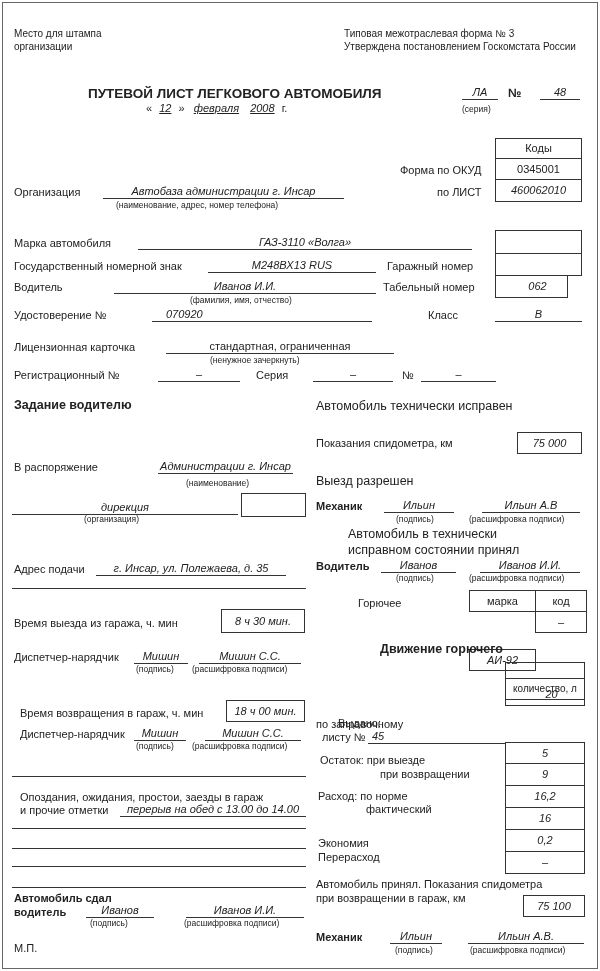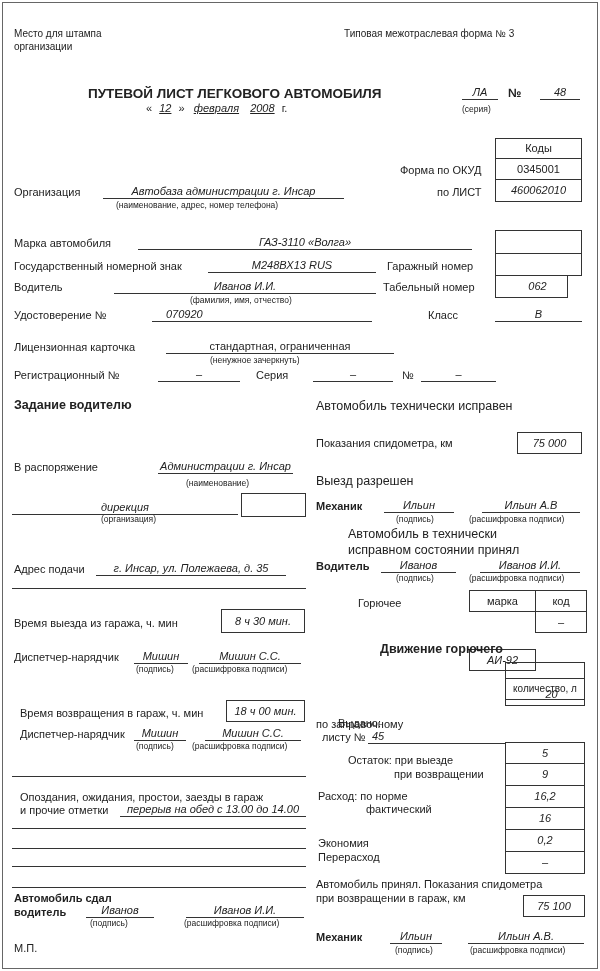--- a/index.html
+++ b/index.html
@@ -20,20 +20,21 @@
 <body>
 
 <div class="frame"></div>
 
 <div class="abs s" style="left:14px;top:27px;line-height:13px;">
   <div>Место для штампа</div>
   <div>организации</div>
 </div>
 <div class="abs s" style="left:344px;top:27px;line-height:13px;">
   <div>Типовая межотраслевая форма № 3</div>
+  <div>Утверждена постановлением Госкомстата России</div>
 </div>
 
 <div class="abs b" style="left:88px;top:86px;font-size:13.5px;">ПУТЕВОЙ ЛИСТ ЛЕГКОВОГО АВТОМОБИЛЯ</div>
 <div class="abs m" style="left:146px;top:102px;">
   <span>«</span>
   <span class="i" style="text-decoration:underline;padding:0 4px;">12</span>
   <span>»</span>
   <span class="i" style="text-decoration:underline;margin-left:6px;">февраля</span>
   <span class="i" style="text-decoration:underline;margin-left:8px;">2008</span>
   <span style="margin-left:4px;">г.</span>
@@ -84,21 +85,21 @@
 <div class="abs ul" style="left:313px;top:368px;width:80px;">–</div>
 <div class="abs m" style="left:402px;top:369px;">№</div>
 <div class="abs ul" style="left:421px;top:368px;width:75px;">–</div>
 
 <div class="abs b" style="left:14px;top:398px;font-size:12.5px;">Задание водителю</div>
 
 <div class="abs m" style="left:14px;top:461px;">В распоряжение</div>
 <div class="abs ul" style="left:158px;top:460px;width:135px;">Администрации г. Инсар</div>
 <div class="cap" style="left:186px;top:478px;">(наименование)</div>
 <div class="abs ul" style="left:12px;top:501px;width:226px;">дирекция</div>
-<div class="cap" style="left:101px;top:514px;">(организация)</div>
+<div class="cap" style="left:84px;top:514px;">(организация)</div>
 <div class="box" style="left:241px;top:493px;width:65px;height:24px;"></div>
 
 <div class="abs m" style="left:14px;top:563px;">Адрес подачи</div>
 <div class="abs ul" style="left:96px;top:562px;width:190px;">г. Инсар, ул. Полежаева, д. 35</div>
 <div class="hr" style="left:12px;top:588px;width:294px;"></div>
 
 <div class="abs m" style="left:14px;top:617px;">Время выезда из гаража, ч. мин</div>
 <div class="box i" style="left:221px;top:609px;width:84px;height:24px;line-height:22px;">8 ч 30 мин.</div>
 
 <div class="abs m" style="left:14px;top:651px;">Диспетчер-нарядчик</div>
@@ -169,22 +170,22 @@
 <div class="cell i" style="left:505px;top:785px;width:80px;height:23px;line-height:21px;">16,2</div>
 <div class="cell i" style="left:505px;top:807px;width:80px;height:23px;line-height:21px;">16</div>
 <div class="cell i" style="left:505px;top:829px;width:80px;height:23px;line-height:21px;">0,2</div>
 <div class="cell" style="left:505px;top:851px;width:80px;height:23px;line-height:21px;">–</div>
 
 <div class="abs m" style="left:338px;top:705px;margin-top:12px;">Выдано:</div>
 <div class="abs m" style="left:316px;top:718px;">по заправочному</div>
 <div class="abs m" style="left:322px;top:731px;">листу №</div>
 <div class="abs ul" style="left:368px;top:730px;width:137px;text-align:left;"><span style="padding-left:4px;">45</span></div>
 
-<div class="abs m" style="left:320px;top:754px;margin-left:28px;">Остаток: при выезде</div>
-<div class="abs m" style="left:382px;top:768px;padding-left:12px;">при возвращении</div>
+<div class="abs m" style="left:320px;top:754px;">Остаток: при выезде</div>
+<div class="abs m" style="left:368px;top:768px;padding-left:12px;">при возвращении</div>
 <div class="abs m" style="left:318px;top:790px;">Расход: по норме</div>
 <div class="abs m" style="left:366px;top:803px;">фактический</div>
 <div class="abs m" style="left:318px;top:837px;">Экономия</div>
 <div class="abs m" style="left:318px;top:851px;">Перерасход</div>
 
 <div class="abs m" style="left:316px;top:878px;">Автомобиль принял. Показания спидометра</div>
 <div class="abs m" style="left:316px;top:892px;">при возвращении в гараж, км</div>
 <div class="box i" style="left:523px;top:895px;width:62px;height:22px;line-height:20px;">75 100</div>
 
 <div class="abs b m" style="left:316px;top:931px;">Механик</div>

